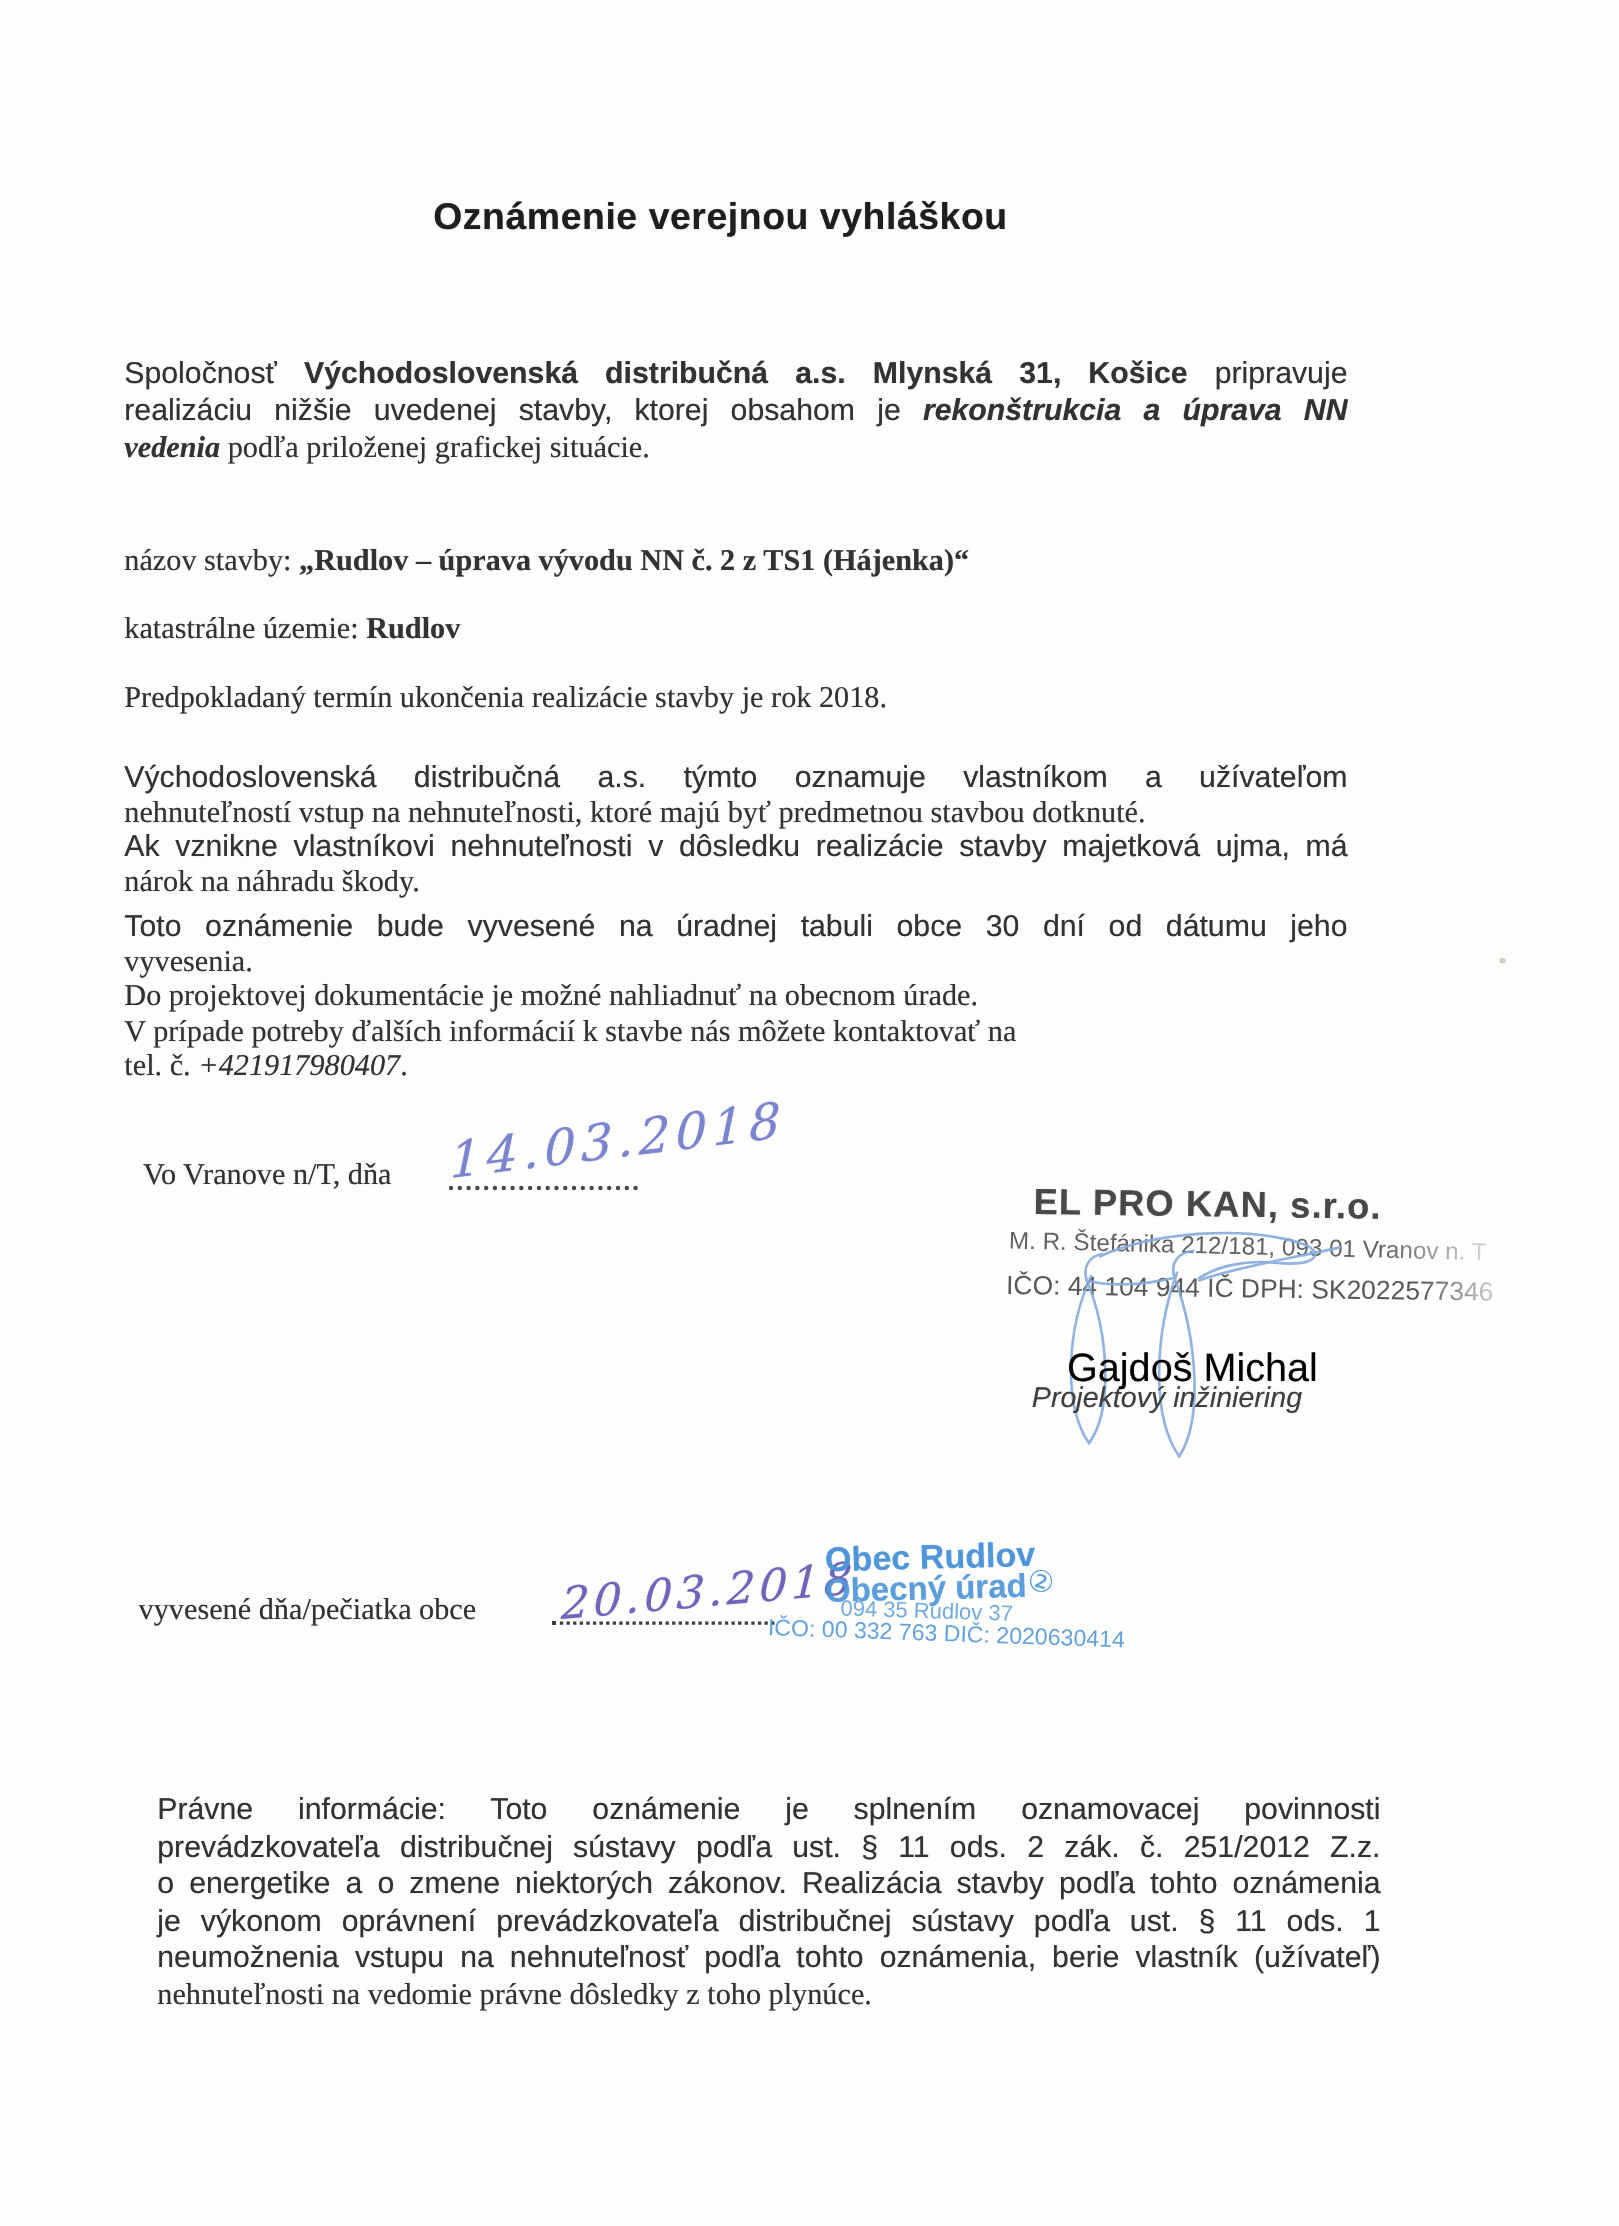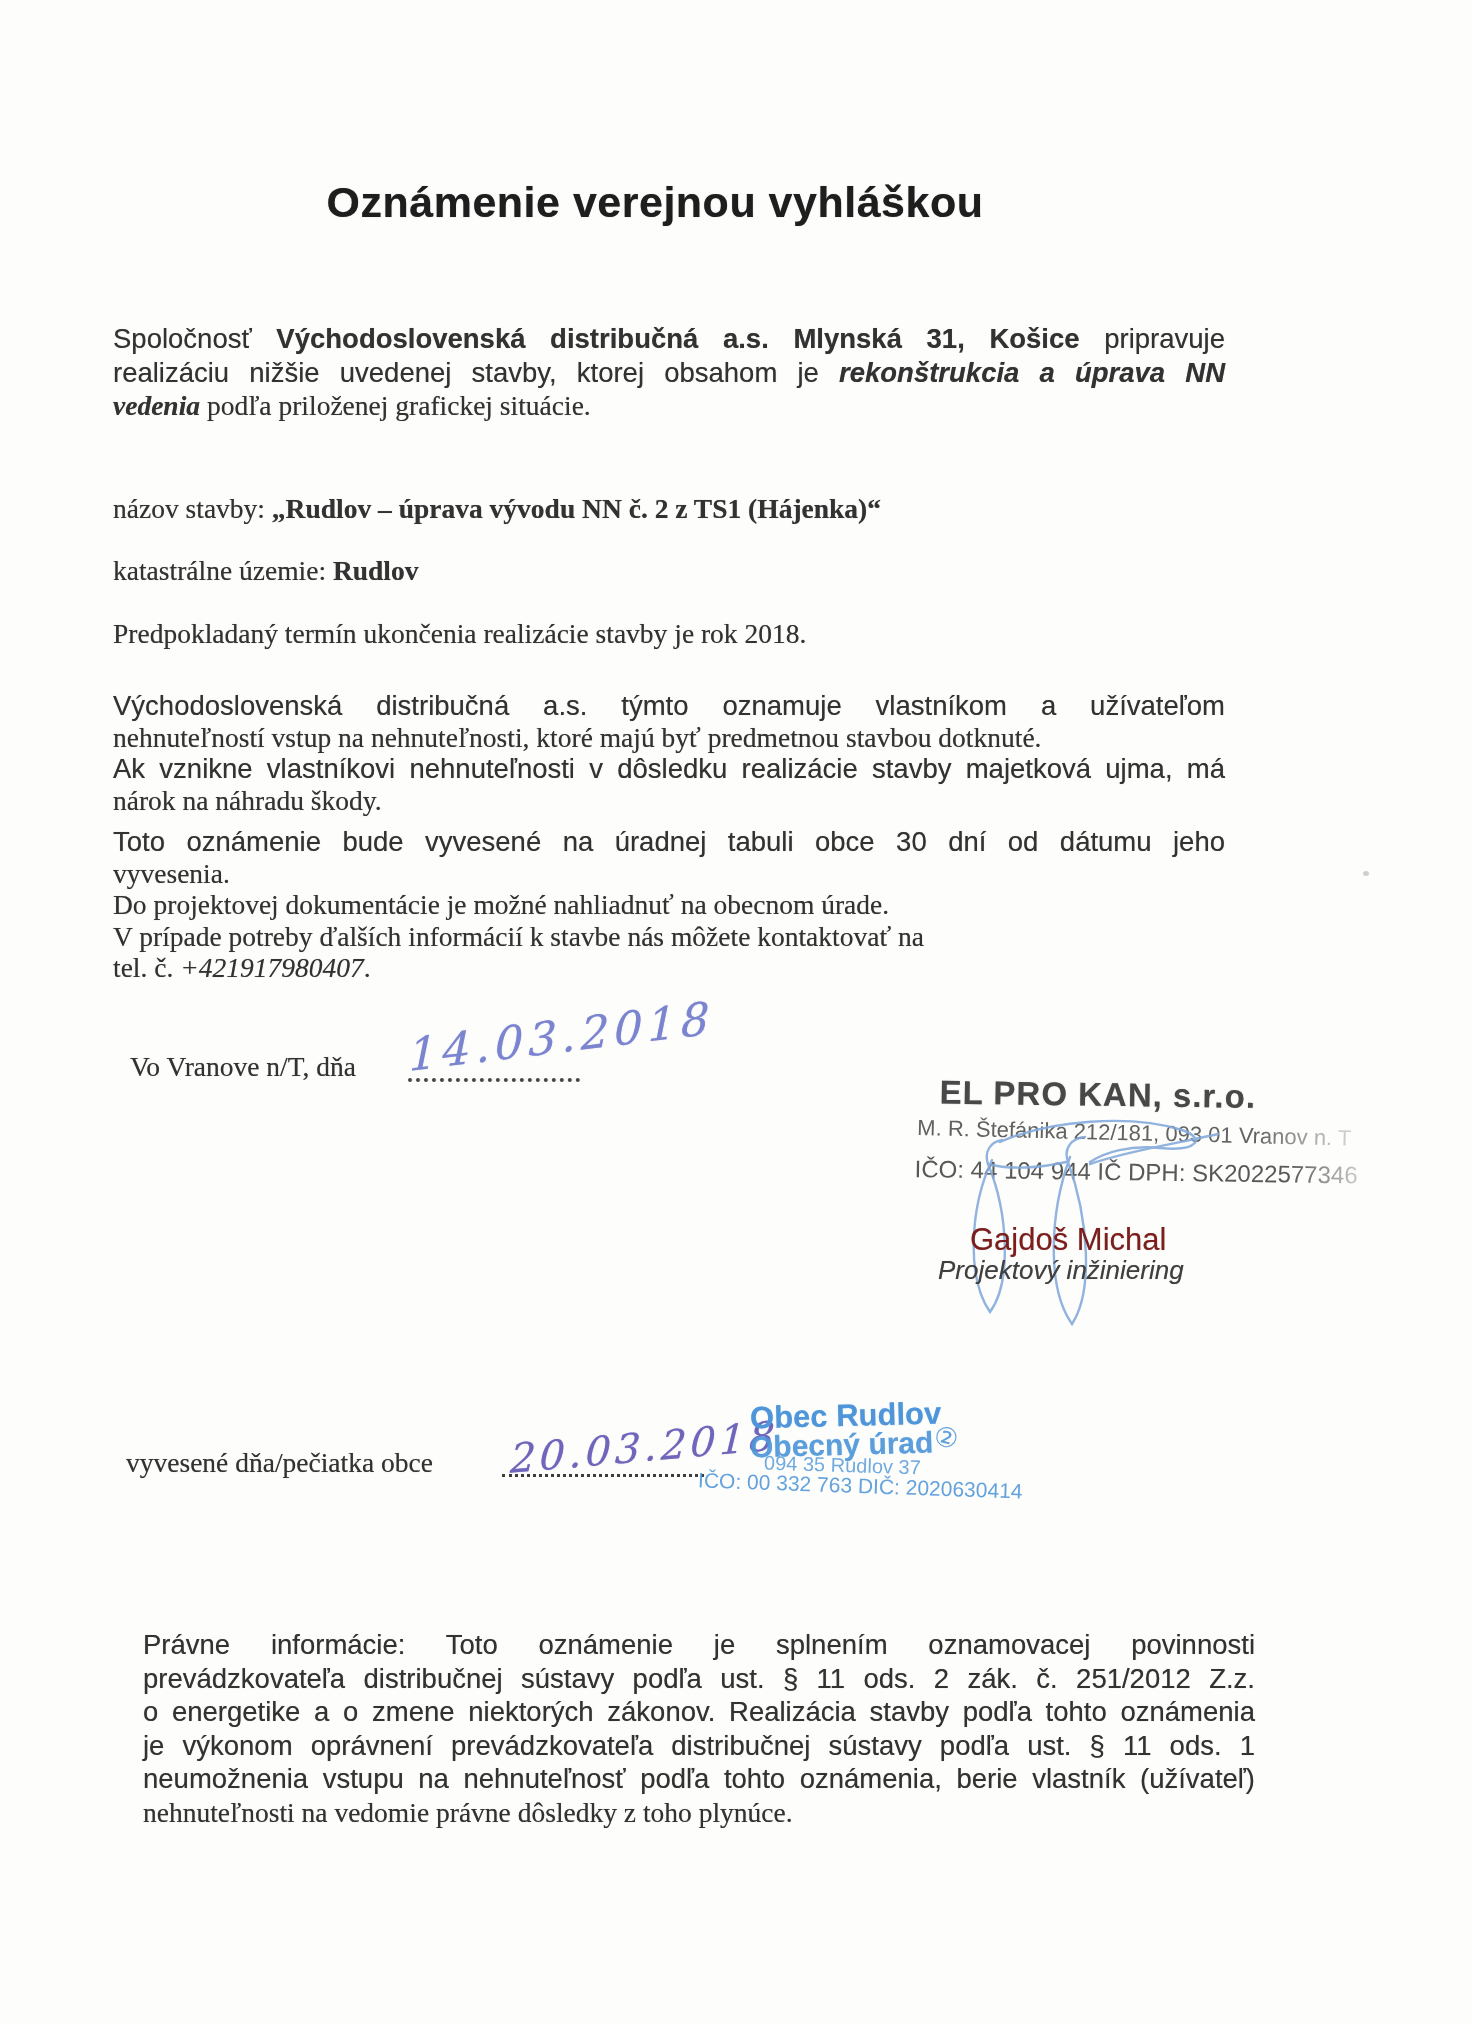--- a/index.html
+++ b/index.html
@@ -19,21 +19,21 @@
     color:#323232;
     text-shadow:0 0 0.7px rgba(50,50,50,0.55);
   }
   .block{width:1112px;}
   .just{text-align:justify;text-align-last:justify;}
   .lastleft{text-align:left;text-align-last:left;white-space:nowrap;font-family:Liberation Serif, serif;}
   .b{font-weight:bold;margin-top:44px;}
   .bi{font-weight:bold;font-style:italic;}
   .i{font-style:italic;}
   .title{
-    font-size:43px;font-weight:bold;color:#1e1e1e;
+    font-size:34px;font-weight:bold;color:#1e1e1e;
     letter-spacing:0.5px;white-space:nowrap;
     text-shadow:0 0 0.8px rgba(30,30,30,0.6);
   }
   .handwriting{
     font-family:"DejaVu Serif", serif;
     font-style:italic;
     white-space:nowrap;
   }
   .hw1{
     font-size:45px;
@@ -61,21 +61,21 @@
     font-size:22px;color:#626262;white-space:nowrap;
     transform:rotate(0.6deg);
     -webkit-mask-image:linear-gradient(to right,#000 78%,rgba(0,0,0,0.3) 98%);
     mask-image:linear-gradient(to right,#000 78%,rgba(0,0,0,0.3) 98%);
   }
   .cs-ico{
     font-size:24px;color:#585858;white-space:nowrap;
     -webkit-mask-image:linear-gradient(to right,#000 85%,rgba(0,0,0,0.35) 99%);
     mask-image:linear-gradient(to right,#000 85%,rgba(0,0,0,0.35) 99%);
   }
-  .signer-name{font-size:31px;color:#7f1d1d;white-space:nowrap;text-shadow:0 0 0.7px rgba(60,60,60,0.5);}
+  .signer-name{font-size:36px;color:#000000;white-space:nowrap;text-shadow:0 0 0.7px rgba(60,60,60,0.5);}
   .signer-role{font-size:26px;font-style:italic;color:#3f3f3f;white-space:nowrap;text-shadow:0 0 0.7px rgba(60,60,60,0.5);}
   .muni-stamp{color:#4e96d9;}
   .ms-l1{font-size:31px;font-weight:bold;white-space:nowrap;transform:rotate(-1.5deg);
          text-shadow:0 0 1px rgba(78,150,217,0.55);}
   .ms-l2{font-size:30px;font-weight:bold;white-space:nowrap;transform:rotate(-1.5deg);opacity:0.92;
          text-shadow:0 0 1px rgba(78,150,217,0.55);}
   .ms-badge{font-size:27px;transform:rotate(14deg);opacity:0.9;}
   .ms-l3{font-size:20px;white-space:nowrap;transform:rotate(1.8deg);opacity:0.8;}
   .ms-l4{font-size:21px;white-space:nowrap;transform:rotate(2deg);opacity:0.88;}
   .speck{width:6px;height:5px;border-radius:50%;background:#9a9a8e;opacity:0.45;}

